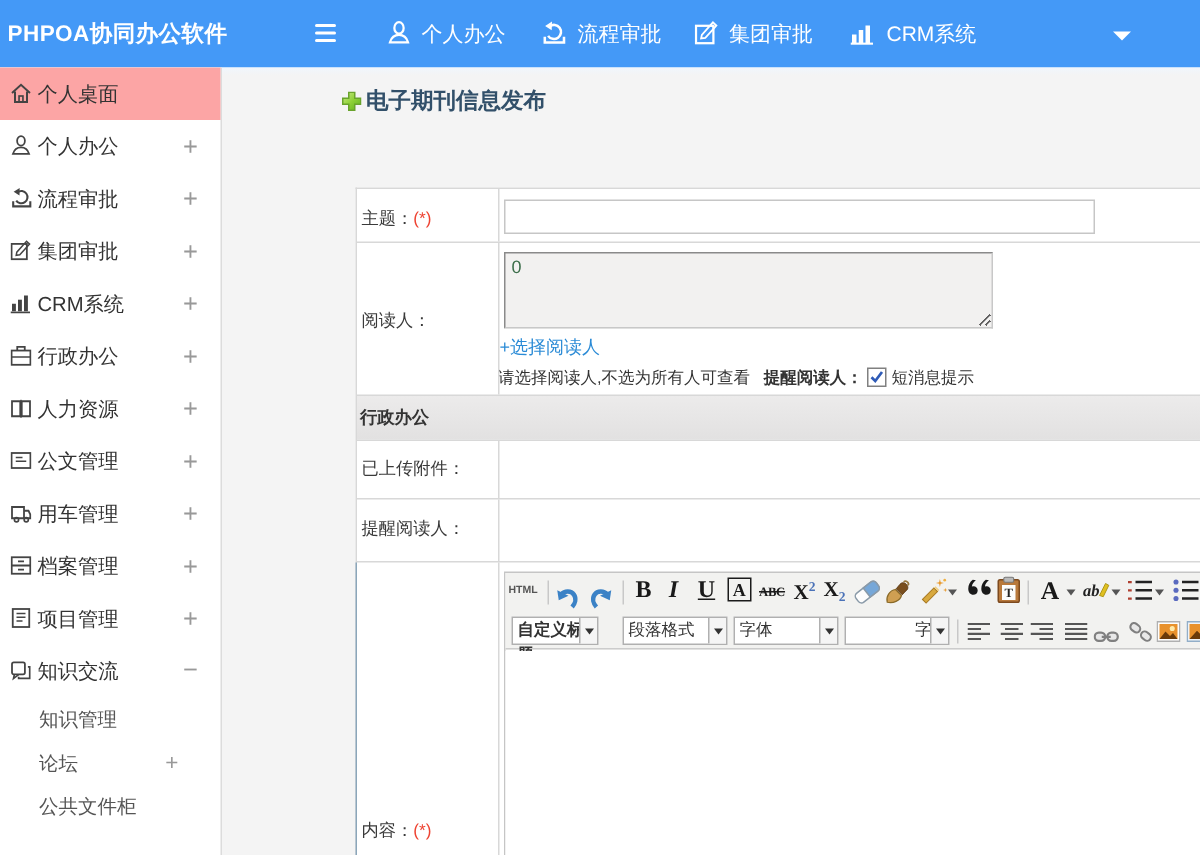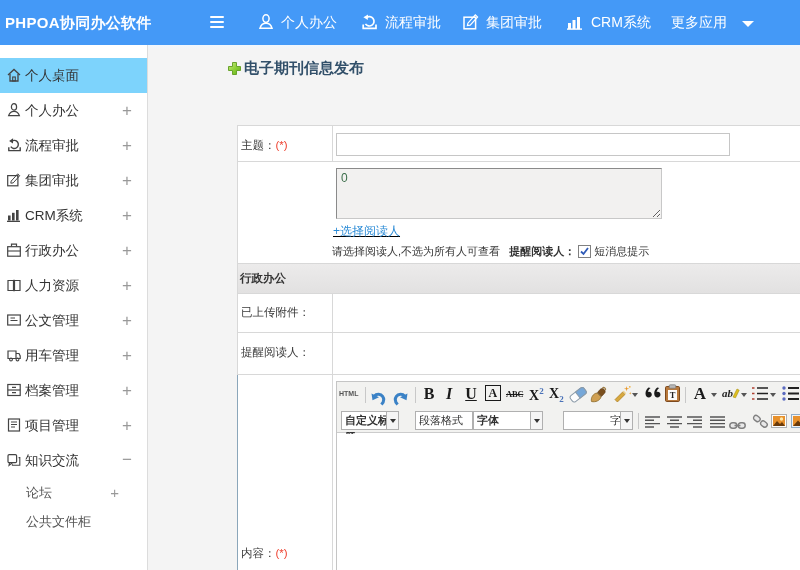--- a/index.html
+++ b/index.html
@@ -7,21 +7,21 @@
 
 .top { position:absolute; left:0; top:0; width:800px; height:45px; background:#4499f7; color:#fff; }
 .logo { position:absolute; left:5px; top:0; line-height:45px; font-size:15px; font-weight:bold; letter-spacing:0.3px; }
 .burger { position:absolute; left:210px; top:16px; width:14px; height:12px; }
 .burger div { height:2px; background:#fff; margin-bottom:3px; border-radius:1px; }
 .navit { position:absolute; top:0; height:45px; line-height:45px; font-size:14px; color:#fff; white-space:nowrap; }
 .navit svg { vertical-align:-3px; margin-right:7px; }
 
 .side { position:absolute; left:0; top:45px; width:148px; height:525px; background:#fff; border-right:1px solid #dcdcdc; }
 .sitem { position:relative; height:35px; line-height:35px; font-size:13.5px; color:#333; padding-left:25px; }
-.sitem.active { background:#7dd3fc;margin-top:13px; }
+.sitem.active { background:#fca5a5; }
 .sitem svg { position:absolute; left:7px; top:10px; }
 .plus { position:absolute; right:15px; top:0; color:#999; font-size:17px; font-weight:300; }
 .ssub { position:relative; height:29px; line-height:29px; font-size:13px; color:#555; padding-left:26px; }
 .ssub .plus { font-size:15px; right:28px; }
 
 .main { position:absolute; left:148px; top:45px; width:652px; height:525px; background:linear-gradient(#f0f6fd 0px, #f4f4f4 5px); }
 .titlebar { height:46px; line-height:46px; padding-left:80px; font-size:15px; font-weight:bold; color:#32506a; }
 .titlebar .plusicon { display:inline-block; vertical-align:-2px; margin-right:3px; }
 
 .ftable { position:absolute; left:89px; top:47px; width:563px; background:#fff; border-top:1px solid #d8d8d8; border-left:1px solid #d8d8d8;margin-top:33px; }
@@ -70,21 +70,20 @@
         <path d="M4.4 11.6 L4.9 9.2 L12.3 0.9 L14.6 3 L7.2 11.2 L4.4 11.6 Z" fill="none" stroke="#fff" stroke-width="1.2"></path>
         <path d="M11 2.6 L13 4.4" stroke="#fff" stroke-width="1.1"></path>
       </svg>集团审批</div>
   <div class="navit" style="left:567px;">
     <svg width="17" height="15" viewBox="0 0 17 15">
         <rect x="1" y="8" width="3" height="6" fill="#fff"></rect>
         <rect x="5.5" y="5" width="3" height="9" fill="#fff"></rect>
         <rect x="10" y="2" width="3" height="12" fill="#fff"></rect>
         <rect x="0" y="13.4" width="15" height="1.4" fill="#fff"></rect>
       </svg>CRM系统</div>
-  <div class="navit" style="left:671px;">更多应用</div>
   <div style="position:absolute;left:742px;top:21px;width:0;height:0;border-left:6px solid transparent;border-right:6px solid transparent;border-top:6px solid #fff;"></div>
 </div>
 
 <div class="side">
   <div class="sitem active"><svg width="14" height="14" viewBox="0 0 14 14">
         <path d="M1 7 L7 1.5 L13 7" fill="none" stroke="#444" stroke-width="1.3"></path>
         <path d="M3 6 L3 13 L11 13 L11 6" fill="none" stroke="#444" stroke-width="1.3"></path>
         <rect x="5.7" y="9" width="2.6" height="4" fill="none" stroke="#444" stroke-width="1.1"></rect>
       </svg>个人桌面</div>
   <div class="sitem"><svg width="14" height="14" viewBox="0 0 14 14">
@@ -134,20 +133,21 @@
       </svg>档案管理<span class="plus">+</span></div>
   <div class="sitem"><svg width="14" height="14" viewBox="0 0 14 14">
         <rect x="1.5" y="1" width="11" height="12" fill="none" stroke="#444" stroke-width="1.2"></rect>
         <path d="M4 4 L10 4 M4 6.5 L10 6.5 M4 9 L8 9" stroke="#444" stroke-width="1.1"></path>
       </svg>项目管理<span class="plus">+</span></div>
   <div class="sitem"><svg width="14" height="14" viewBox="0 0 14 14">
         <rect x="1" y="1.6" width="8.6" height="8" rx="1.2" fill="none" stroke="#444" stroke-width="1.2"></rect>
         <path d="M2.6 9.6 L2 12.4 L5.4 9.8" fill="none" stroke="#444" stroke-width="1.1"></path>
         <path d="M11.6 4.6 L12.8 4.6 L12.8 12.2 L5.4 12.2 L5.4 11.2" fill="none" stroke="#444" stroke-width="1.1"></path>
       </svg>知识交流<span class="plus" style="top:-1px;">−</span></div>
+  <div class="ssub">知识管理</div>
   <div class="ssub">论坛<span class="plus">+</span></div>
   <div class="ssub">公共文件柜</div>
 </div>
 
 <div class="main">
   <div class="titlebar"><span class="plusicon"><svg width="13" height="13" viewBox="0 0 13 13">
           <defs>
             <linearGradient id="gp" x1="0" y1="0" x2="1" y2="1">
               <stop offset="0" stop-color="#cdea8e"></stop>
               <stop offset="0.5" stop-color="#8ed136"></stop>
@@ -158,23 +158,24 @@
         </svg></span>电子期刊信息发布</div>
 
   <div class="ftable">
 
     <div class="frow" style="height:36px;">
       <div class="flabel" style="padding-top:12px;">主题：<span class="red">(*)</span></div>
       <div class="fcell" style="padding-top:7px;"><input class="txt" type="text" style=""></div>
     </div>
 
     <div class="frow" style="height:102px;">
+      <div class="flabel" style="padding-top:44px;">阅读人：</div>
       <div class="fcell" style="padding-top:6px;">
         <textarea class="ta" readonly="" style="">0</textarea>
-        <div style="margin-top:0px;margin-left:-3px;line-height:14px;text-decoration:underline;"><a class="link" href="#">+选择阅读人</a></div>
+        <div style="margin-top:0px;margin-left:-3px;line-height:14px;"><a class="link" href="#">+选择阅读人</a></div>
         <div style="margin-top:7px;margin-left:-4px;font-size:11px;color:#333;line-height:13px;">请选择阅读人,不选为所有人可查看&nbsp;&nbsp;&nbsp;<b style="font-size:11px;">提醒阅读人：</b><span style="display:inline-block;width:13px;height:13px;border:1px solid #808080;background:#fff;vertical-align:-3px;position:relative;margin-left:3px;"><svg width="11" height="11" viewBox="0 0 11 11" style="position:absolute;left:0;top:0;">
                 <path d="M2 5.5 L4.5 8 L9 2" fill="none" stroke="#2f5bb7" stroke-width="1.8"></path>
               </svg></span> 短消息提示</div>
       </div>
     </div>
 
     <div class="secthead">行政办公</div>
 
     <div class="frow" style="height:39px;">
       <div class="flabel" style="padding-top:11px;">已上传附件：</div>
@@ -251,21 +252,21 @@
           <span class="car" style="left:433px;top:11px;"></span>
           <span class="ti" style="left:445px;top:4px;"><svg width="18" height="15" viewBox="0 0 18 15">
                 <circle cx="2" cy="2" r="1.7" fill="#5a6abf"></circle>
                 <circle cx="2" cy="7.5" r="1.7" fill="#5a6abf"></circle>
                 <circle cx="2" cy="13" r="1.7" fill="#5a6abf"></circle>
                 <path d="M6 2 L17 2 M6 7.5 L17 7.5 M6 13 L17 13" stroke="#222" stroke-width="1.8"></path>
               </svg></span>
 
           <span class="tsel" style="left:4px;width:58px;font-weight:bold;">自定义标题<span class="arr"></span></span>
           <span class="tsel" style="left:78px;width:70px;">段落格式<span class="arr"></span></span>
-          <span class="tsel" style="left:136px;width:70px;font-weight:bold;">字体<span class="arr"></span></span>
+          <span class="tsel" style="left:152px;width:70px;">字体<span class="arr"></span></span>
           <span class="tsel" style="left:226px;width:70px;text-align:right;">字号<span class="arr"></span></span>
           <span class="tsep2" style="left:301px;"></span>
           <span class="ti" style="left:308px;top:33px;"><svg width="15" height="13" viewBox="0 0 15 13">
                 <path d="M0 1 L15 1 M0 4.3 L9 4.3 M0 7.6 L15 7.6 M0 11 L9 11" stroke="#555" stroke-width="1.4"></path>
               </svg></span>
           <span class="ti" style="left:330px;top:33px;"><svg width="15" height="13" viewBox="0 0 15 13">
                 <path d="M0 1 L15 1 M3 4.3 L12 4.3 M0 7.6 L15 7.6 M3 11 L12 11" stroke="#555" stroke-width="1.4"></path>
               </svg></span>
           <span class="ti" style="left:350px;top:33px;"><svg width="15" height="13" viewBox="0 0 15 13">
                 <path d="M0 1 L15 1 M6 4.3 L15 4.3 M0 7.6 L15 7.6 M6 11 L15 11" stroke="#555" stroke-width="1.4"></path>

